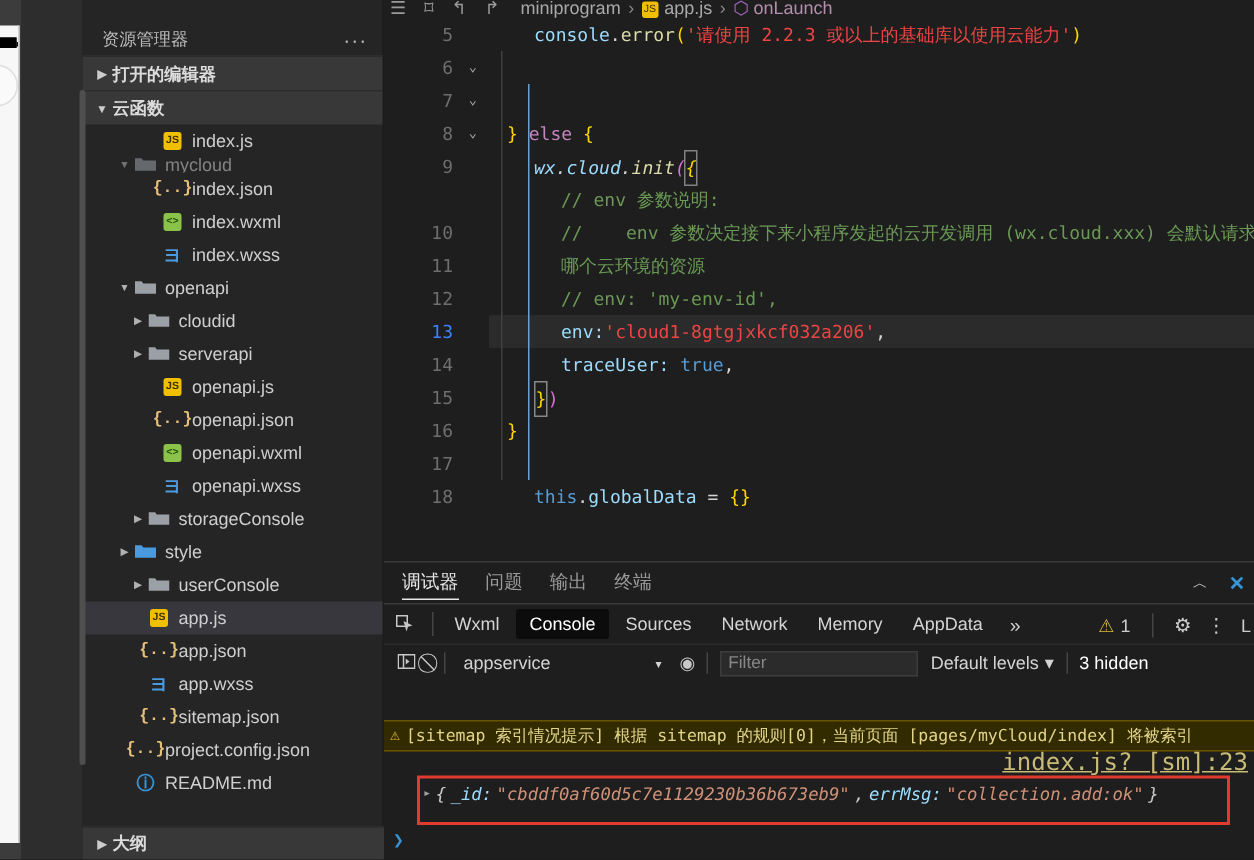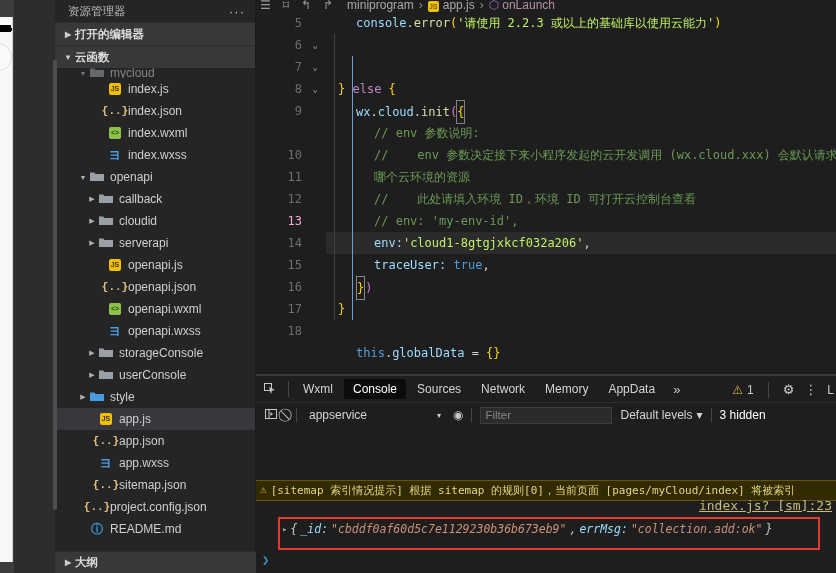--- a/index.html
+++ b/index.html
@@ -43,20 +43,21 @@
   
   .sidebar {
     position: absolute; left: 55px; top: 0; width: 201px; height: 573px;
     background: #252526;
     border-right: 1px solid #1b1b1b;
   }
   .sb-title {
     height: 22px; display: flex; align-items: center;
     padding: 0 10px 0 13px; color: #bbbbbb; font-size: 11.5px;
     justify-content: space-between;
+    margin-top: 15px;
   }
   .sb-title .dots { letter-spacing: 1px; color: #cfcfcf; font-size: 13px; }
 
   .sb-section {
     height: 23px; display: flex; align-items: center;
     padding-left: 6px; background: #383838; color: #dcdcdc;
     font-size: 11.5px; font-weight: bold;
     border-top: 1px solid #2c2c2c;
   }
   .sb-section.second { background: #383838; }
@@ -126,39 +127,39 @@
     position:absolute; left:0; top:12px; right:0; bottom:0;
     display:flex; font-family:"DejaVu Sans Mono","Liberation Mono",monospace;
     font-size:12px;
   }
   .gutter {
     width: 70px; flex: 0 0 70px; position: relative;
     background: #1e1e1e; color: #6e6e6e; text-align: right;
     padding-right: 4px;
   }
   .gline { height: 22px; line-height: 22px; position: relative; padding-right:20px;}
-  .gline.active { color: #f9a8d4; }
+  .gline.active { color: #3b82f6; }
   .gline .chev{
     position:absolute; right:4px; top:0; font-size:9px; color:#b0b0b0;
   }
   .codecol { position:relative; flex:1 1 auto; overflow:hidden; }
   .cline { height:22px; line-height:22px; white-space:pre; padding-left:4px;}
   .cline.hl { background:#2b2b2b; }
   .indent-guide{
     position:absolute; top:0; bottom:0; width:1px; background:#404040;
   }
   .ind1{ left:8px; }
   .bracket-guide{ position:absolute; width:1px; background:#6a9fd4; }
 
   
   .t-fn    { color:#dcdcaa; }
   .t-obj   { color:#9cdcfe; }
   .t-kw    { color:#c586c0; }
   .t-kw2   { color:#569cd6; }
-  .t-str   { color:#bef264; }
+  .t-str   { color:#ef4444; }
   .t-cmt   { color:#6a9955; }
   .t-punc  { color:#d4d4d4; }
   .t-y     { color:#ffd700; }
   .t-pink  { color:#da70d6; }
   .t-prop  { color:#9cdcfe; }
   .cursorbox{
     display:inline-block; border:1px solid #808080; margin:0 -1px;
   }
   .matchbrace{ display:inline-block; border:1px solid #888; }
 
@@ -229,21 +230,21 @@
 
   .con-body{ position:absolute; left:0; right:0; top:105px; bottom:0; background:#1e1e1e;}
   .warn-row{
     background: #332b00; border-top:1px solid #665500; border-bottom:1px solid #665500;
     display:flex; align-items:flex-start; gap:4px;
     padding: 2px 4px 2px 4px; font-family:"DejaVu Sans Mono","Liberation Mono",monospace;
     font-size:11px; color:#e2d48a; position:relative; min-height:20px;
   }
   .warn-row .wicon{ color:#e2b93d; font-size:11px; line-height:14px; }
   .warn-src{
-    position:absolute; right:4px; top:17px; font-size:13px;
+    position:absolute; right:4px; top:17px; font-size:16px;
     color:#c8bb77; text-decoration:underline;
     font-family:"DejaVu Sans Mono","Liberation Mono",monospace;
   }
   .result-box{
     position:absolute; left:22px; right:16px; top:37px; height:33px;
     border:2px solid #e23b2e;
   }
   .result-row{
     position:absolute; left:26px; top:42px; right:20px;
     font-family:"DejaVu Sans Mono","Liberation Mono",monospace;
@@ -282,42 +283,42 @@
       <span class="twisty">▶</span>
       <span>打开的编辑器</span>
     </div>
 
     <div class="sb-section second">
       <span class="twisty">▼</span>
       <span>云函数</span>
     </div>
 
     <div class="tree" id="tree">
+        <div class="row">
+          <span style="width:40px;flex:0 0 40px"></span>
+          <span class="arrow"></span>
+          <span class="ficon">
+            <span class="ic-js">JS</span>
+          </span>
+          <span class="lbl">index.js</span>
+        </div>
         <div class="row" style="opacity: 0.55; height: 10px; overflow: hidden;">
           <span style="width:22px;flex:0 0 22px"></span>
           <span class="arrow">▼</span>
           <span class="ficon">
             <span><svg class="folder-svg" viewBox="0 0 16 12">
                 <path d="M0 1.5h5l1.3 1.6H16V11H0z" fill="#9aa0a6"></path>
               </svg></span>
           </span>
           <span class="lbl">mycloud</span>
         </div>
         <div class="row">
           <span style="width:40px;flex:0 0 40px"></span>
           <span class="arrow"></span>
           <span class="ficon">
-            <span class="ic-js">JS</span>
-          </span>
-          <span class="lbl">index.js</span>
-        </div>
-        <div class="row">
-          <span style="width:40px;flex:0 0 40px"></span>
-          <span class="arrow"></span>
-          <span class="ficon">
             <span class="ic-json">{..}</span>
           </span>
           <span class="lbl">index.json</span>
         </div>
         <div class="row">
           <span style="width:40px;flex:0 0 40px"></span>
           <span class="arrow"></span>
           <span class="ficon">
             <span class="ic-wxml">&lt;&gt;</span>
           </span>
@@ -342,103 +343,93 @@
           <span class="lbl">openapi</span>
         </div>
         <div class="row">
           <span style="width:31px;flex:0 0 31px"></span>
           <span class="arrow">▶</span>
           <span class="ficon">
             <span><svg class="folder-svg" viewBox="0 0 16 12">
                 <path d="M0 1.5h5l1.3 1.6H16V11H0z" fill="#9aa0a6"></path>
               </svg></span>
           </span>
-          <span class="lbl">callback</span>
+          <span class="lbl">cloudid</span>
         </div>
         <div class="row">
           <span style="width:31px;flex:0 0 31px"></span>
           <span class="arrow">▶</span>
           <span class="ficon">
             <span><svg class="folder-svg" viewBox="0 0 16 12">
                 <path d="M0 1.5h5l1.3 1.6H16V11H0z" fill="#9aa0a6"></path>
               </svg></span>
           </span>
-          <span class="lbl">cloudid</span>
+          <span class="lbl">serverapi</span>
+        </div>
+        <div class="row">
+          <span style="width:40px;flex:0 0 40px"></span>
+          <span class="arrow"></span>
+          <span class="ficon">
+            <span class="ic-js">JS</span>
+          </span>
+          <span class="lbl">openapi.js</span>
+        </div>
+        <div class="row">
+          <span style="width:40px;flex:0 0 40px"></span>
+          <span class="arrow"></span>
+          <span class="ficon">
+            <span class="ic-json">{..}</span>
+          </span>
+          <span class="lbl">openapi.json</span>
+        </div>
+        <div class="row">
+          <span style="width:40px;flex:0 0 40px"></span>
+          <span class="arrow"></span>
+          <span class="ficon">
+            <span class="ic-wxml">&lt;&gt;</span>
+          </span>
+          <span class="lbl">openapi.wxml</span>
+        </div>
+        <div class="row">
+          <span style="width:40px;flex:0 0 40px"></span>
+          <span class="arrow"></span>
+          <span class="ficon">
+            <span class="ic-wxss">ヨ</span>
+          </span>
+          <span class="lbl">openapi.wxss</span>
         </div>
         <div class="row">
           <span style="width:31px;flex:0 0 31px"></span>
           <span class="arrow">▶</span>
           <span class="ficon">
             <span><svg class="folder-svg" viewBox="0 0 16 12">
                 <path d="M0 1.5h5l1.3 1.6H16V11H0z" fill="#9aa0a6"></path>
               </svg></span>
           </span>
-          <span class="lbl">serverapi</span>
-        </div>
-        <div class="row">
-          <span style="width:40px;flex:0 0 40px"></span>
-          <span class="arrow"></span>
-          <span class="ficon">
-            <span class="ic-js">JS</span>
-          </span>
-          <span class="lbl">openapi.js</span>
-        </div>
-        <div class="row">
-          <span style="width:40px;flex:0 0 40px"></span>
-          <span class="arrow"></span>
-          <span class="ficon">
-            <span class="ic-json">{..}</span>
-          </span>
-          <span class="lbl">openapi.json</span>
-        </div>
-        <div class="row">
-          <span style="width:40px;flex:0 0 40px"></span>
-          <span class="arrow"></span>
-          <span class="ficon">
-            <span class="ic-wxml">&lt;&gt;</span>
-          </span>
-          <span class="lbl">openapi.wxml</span>
-        </div>
-        <div class="row">
-          <span style="width:40px;flex:0 0 40px"></span>
-          <span class="arrow"></span>
-          <span class="ficon">
-            <span class="ic-wxss">ヨ</span>
-          </span>
-          <span class="lbl">openapi.wxss</span>
+          <span class="lbl">storageConsole</span>
+        </div>
+        <div class="row">
+          <span style="width:22px;flex:0 0 22px"></span>
+          <span class="arrow">▶</span>
+          <span class="ficon">
+            <span><svg class="folder-svg" viewBox="0 0 16 12">
+                <path d="M0 1.5h5l1.3 1.6H16V11H0z" fill="#4a9ae0"></path>
+              </svg></span>
+          </span>
+          <span class="lbl">style</span>
         </div>
         <div class="row">
           <span style="width:31px;flex:0 0 31px"></span>
           <span class="arrow">▶</span>
           <span class="ficon">
             <span><svg class="folder-svg" viewBox="0 0 16 12">
                 <path d="M0 1.5h5l1.3 1.6H16V11H0z" fill="#9aa0a6"></path>
               </svg></span>
           </span>
-          <span class="lbl">storageConsole</span>
-        </div>
-        <div class="row">
-          <span style="width:31px;flex:0 0 31px"></span>
-          <span class="arrow">▶</span>
-          <span class="ficon">
-            <span><svg class="folder-svg" viewBox="0 0 16 12">
-                <path d="M0 1.5h5l1.3 1.6H16V11H0z" fill="#9aa0a6"></path>
-              </svg></span>
-          </span>
           <span class="lbl">userConsole</span>
-        </div>
-        <div class="row">
-          <span style="width:22px;flex:0 0 22px"></span>
-          <span class="arrow">▶</span>
-          <span class="ficon">
-            <span><svg class="folder-svg" viewBox="0 0 16 12">
-                <path d="M0 1.5h5l1.3 1.6H16V11H0z" fill="#4a9ae0"></path>
-              </svg></span>
-          </span>
-          <span class="lbl">style</span>
         </div>
         <div class="row selected">
           <span style="width:31px;flex:0 0 31px"></span>
           <span class="arrow"></span>
           <span class="ficon">
             <span class="ic-js">JS</span>
           </span>
           <span class="lbl">app.js</span>
         </div>
         <div class="row">
@@ -527,47 +518,56 @@
           <div class="gline"><span>18</span></div>
         </div>
       <div class="codecol">
         <div class="indent-guide ind1" style="top:22px;height:286px;"></div>
         <div class="bracket-guide" style="left:26px;top:44px;height:264px;"></div>
 
         <div class="cline" style="padding-left:30px;"><span class="t-obj">console</span><span class="t-punc">.</span><span class="t-fn">error</span><span class="t-y">(</span><span class="t-str">'请使用 2.2.3 或以上的基础库以使用云能力'</span><span class="t-y">)</span></div>
 
         <div class="cline" style="padding-left:12px;margin-top:44px;"><span class="t-y">}</span> <span class="t-kw">else</span> <span class="t-y">{</span></div>
 
-        <div class="cline" style="padding-left:30px;"><span class="t-obj">wx</span><span class="t-punc">.</span><span class="t-prop">cloud</span><span class="t-punc">.</span><span class="t-fn">init</span><span class="t-pink">(</span><span class="cursorbox t-y">{</span></div>
+        <div class="cline" style="padding-left:30px;font-style:italic;"><span class="t-obj">wx</span><span class="t-punc">.</span><span class="t-prop">cloud</span><span class="t-punc">.</span><span class="t-fn">init</span><span class="t-pink">(</span><span class="cursorbox t-y">{</span></div>
 
         <div class="cline t-cmt" style="padding-left:48px;">// env 参数说明:</div>
 
         <div class="cline t-cmt" style="padding-left:48px;">//    env 参数决定接下来小程序发起的云开发调用 (wx.cloud.xxx) 会默认请求到</div>
         <div class="cline t-cmt" style="padding-left:48px;">哪个云环境的资源</div>
 
-        <div class="cline t-cmt" style="padding-left:48px;">//    此处请填入环境 ID，环境 ID 可打开云控制台查看</div>
         <div class="cline t-cmt" style="padding-left:48px;">// env: 'my-env-id',</div>
 
         <div class="cline hl" style="padding-left:48px;"><span class="t-prop">env:</span><span class="t-str">'cloud1-8gtgjxkcf032a206'</span><span class="t-punc">,</span></div>
 
         <div class="cline" style="padding-left:48px;"><span class="t-prop">traceUser:</span> <span class="t-kw2">true</span><span class="t-punc">,</span></div>
 
         <div class="cline" style="padding-left:30px;"><span class="matchbrace t-y">}</span><span class="t-pink">)</span></div>
 
         <div class="cline" style="padding-left:12px;"><span class="t-y">}</span></div>
 
         <div class="cline">&nbsp;</div>
 
         <div class="cline" style="padding-left:30px;"><span class="t-kw2">this</span><span class="t-punc">.</span><span class="t-prop">globalData</span> <span class="t-punc">=</span> <span class="t-y">{}</span></div>
       </div>
     </div>
   </div>
 
   <div class="panel">
 
+    <div class="panel-tabs" id="panel-tabs">
+        <div class="ptab active">调试器</div>
+        <div class="ptab">问题</div>
+        <div class="ptab">输出</div>
+        <div class="ptab">终端</div>
+      <div class="panel-actions">
+        <span class="chev-up">︿</span>
+        <span class="close-x">✕</span>
+      </div>
+    </div>
 
     <div class="dt-tabs" id="dt-tabs">
       <div class="dt-inspect">
         <svg width="12" height="12" viewBox="0 0 12 12">
           <rect x="0.5" y="0.5" width="7" height="7" fill="none" stroke="#c8c8c8"></rect>
           <path d="M5 4 L11 7 L8 7.8 L7 11 Z" fill="#c8c8c8"></path>
         </svg>
       </div>
       <div class="dt-div"></div>
       <div class="dt-tab">Wxml</div>

